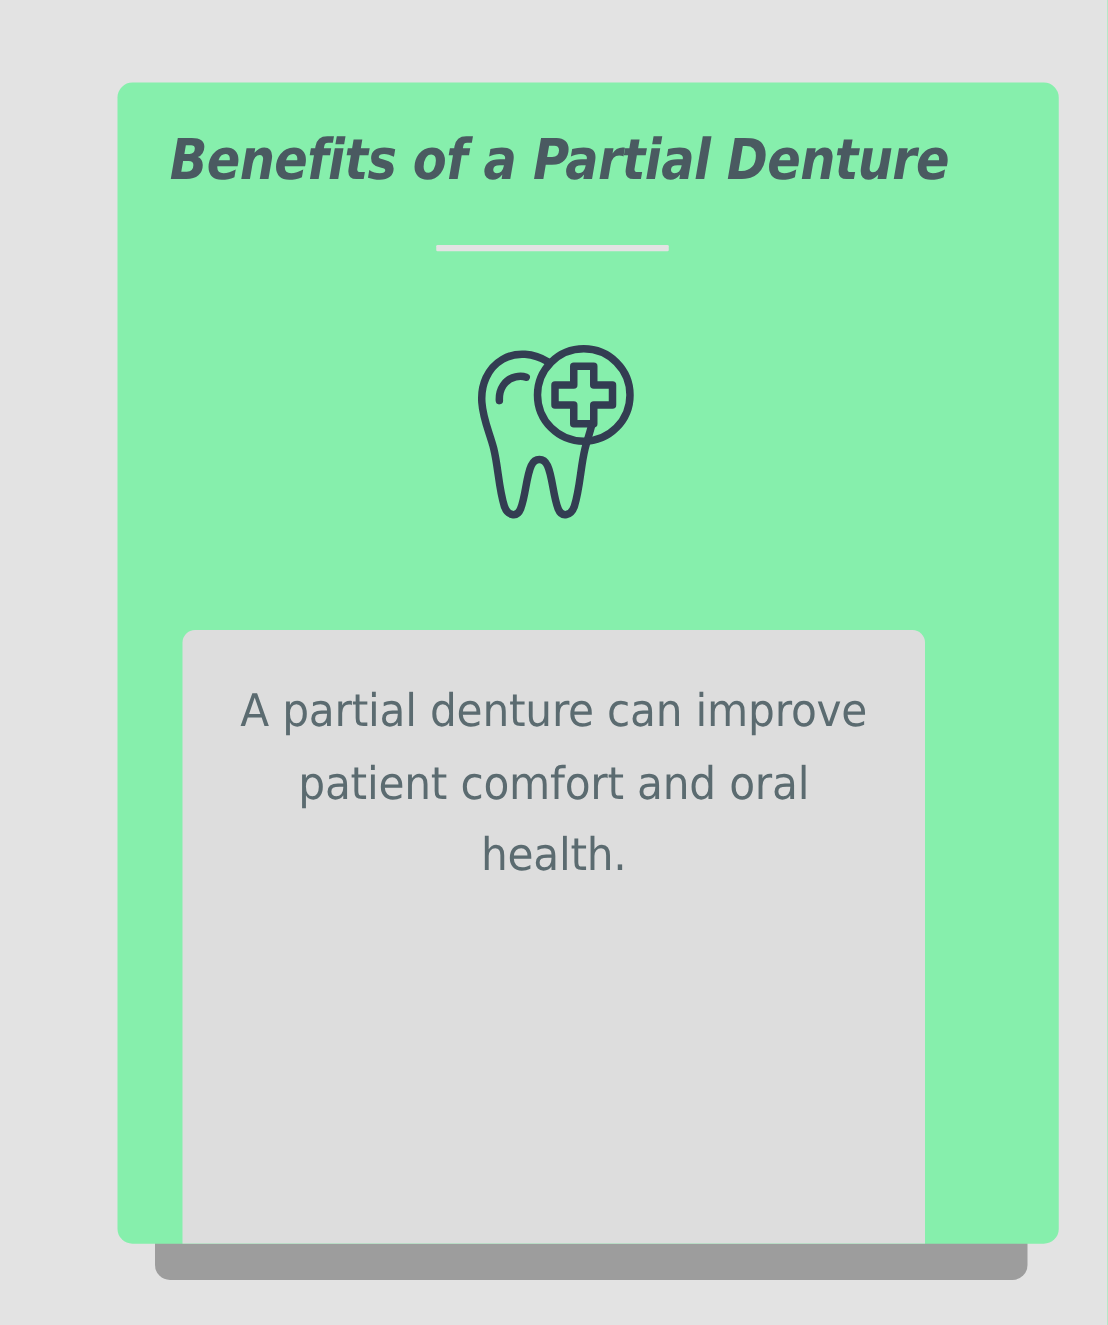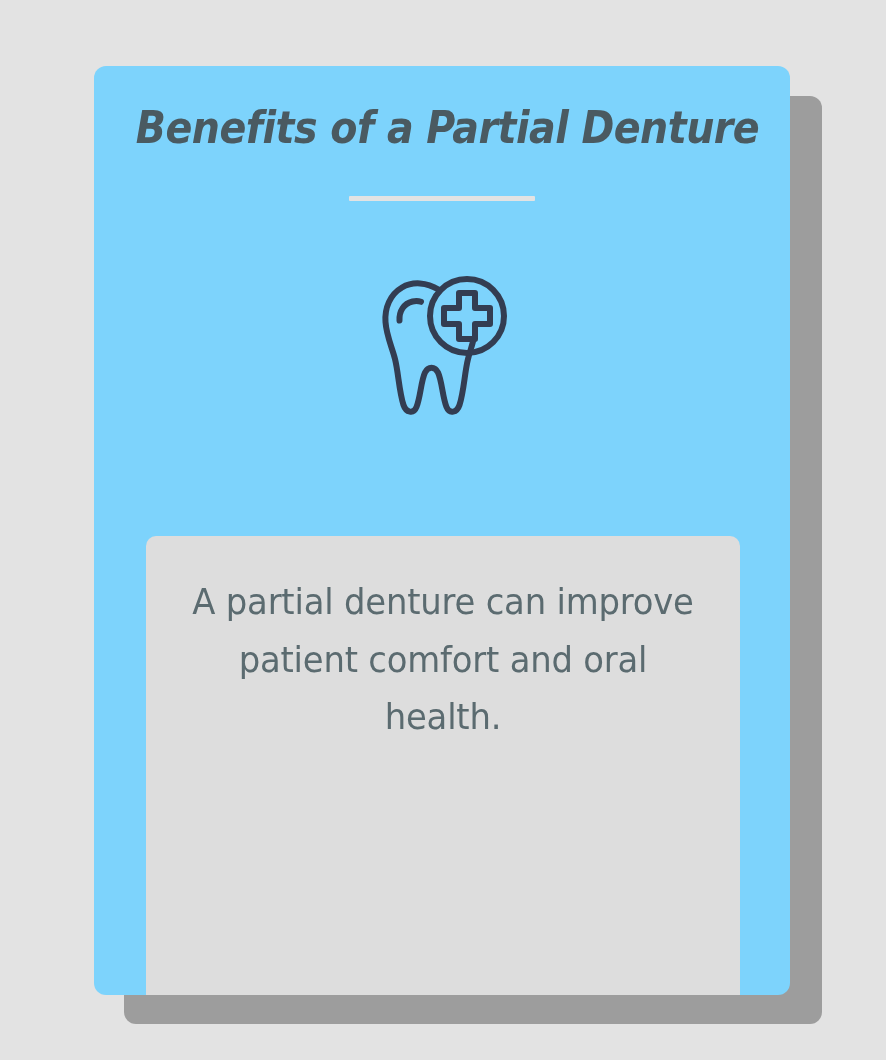--- a/index.html
+++ b/index.html
@@ -29,23 +29,23 @@
     height: 928px;
     background: #9d9d9d;
     border-radius: 12px;
   }
 
   
   .card {
     position: absolute;
     left: 94px;
     top: 66px;
-    width: 696px;
+    width: 753px;
     height: 929px;
-    background: #7dd3fc;
+    background: #86efac;
     border-radius: 12px;
     overflow: hidden;
   }
 
   
   .card-title {
     position: absolute;
     left: 0;
     top: 37px;
     width: 697px;
@@ -89,21 +89,20 @@
 
   
   .body-panel {
     position: absolute;
     left: 52px;
     top: 438px;
     width: 594px;
     height: 491px;
     background: #dddddd;
     border-radius: 10px 10px 0 0;
-    margin-top: 32px;
   }
 
   .body-text {
     position: absolute;
     left: 0;
     top: 37px;
     width: 594px;
     padding: 0 28px;
     box-sizing: border-box;
     text-align: center;

